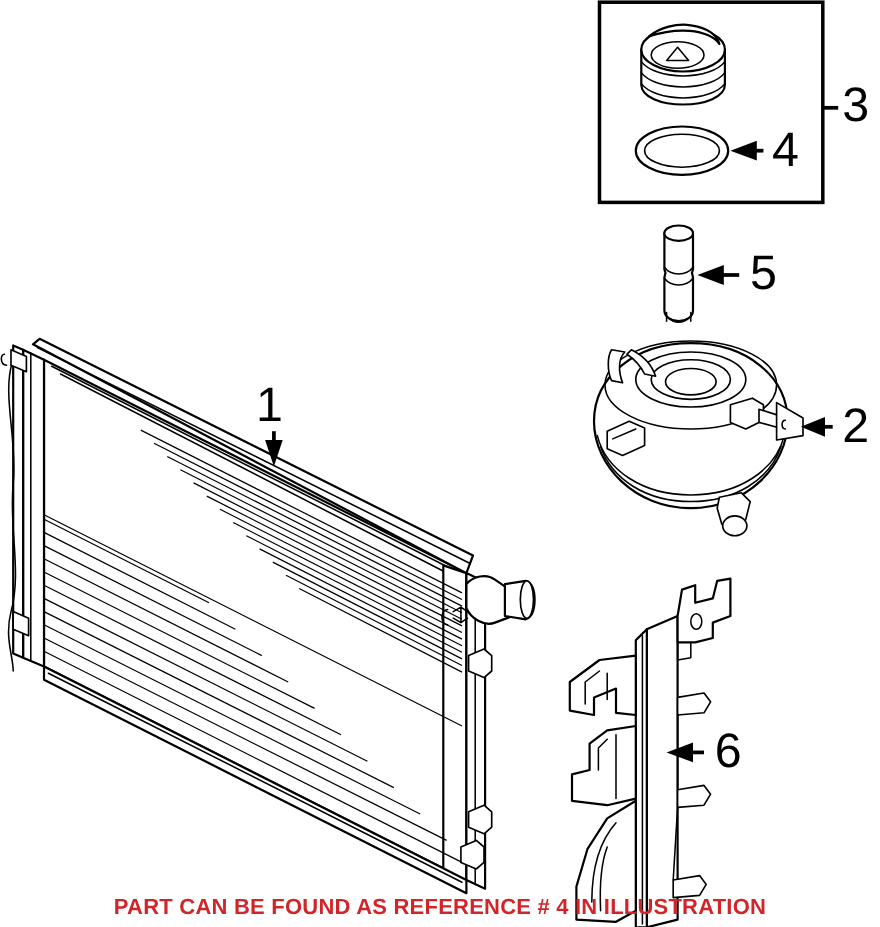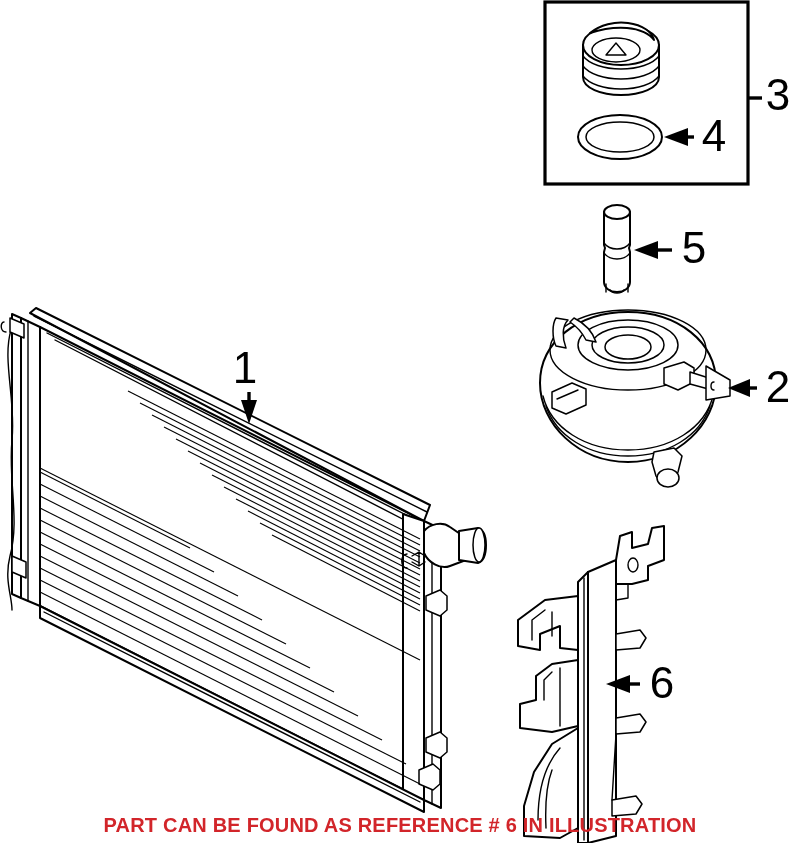--- a/index.html
+++ b/index.html
@@ -288,15 +288,15 @@
     </g>
 
     <g>
       <line class="leader" x1="640" y1="684" x2="624" y2="684"></line>
       <polygon class="arrowhead" points="606,684 630,675 630,693"></polygon>
       <text class="callout-num" x="662" y="686" text-anchor="middle">6</text>
     </g>
 
   </svg>
 
-  <div id="caption">PART CAN BE FOUND AS REFERENCE # 6 IN ILLUSTRATION</div>
+  <div id="caption">PART CAN BE FOUND AS REFERENCE # 4 IN ILLUSTRATION</div>
 
 </div>
 
 </body></html>

